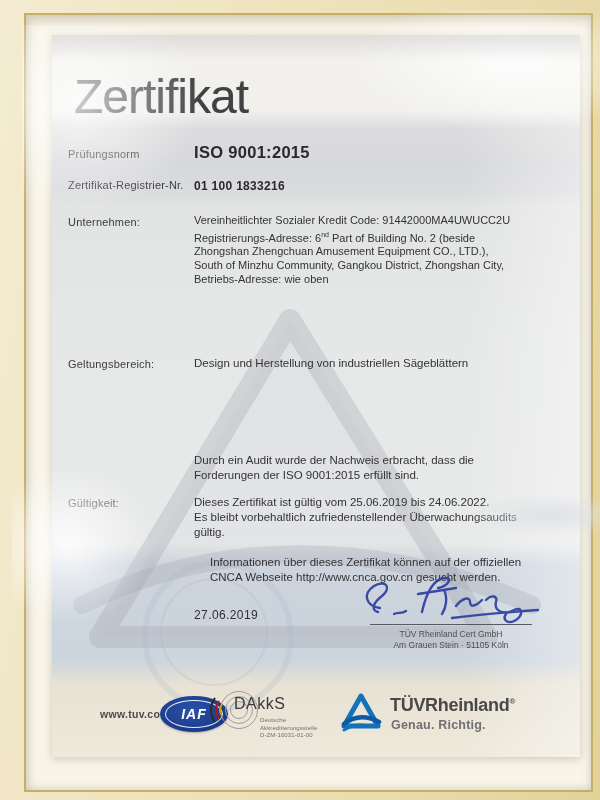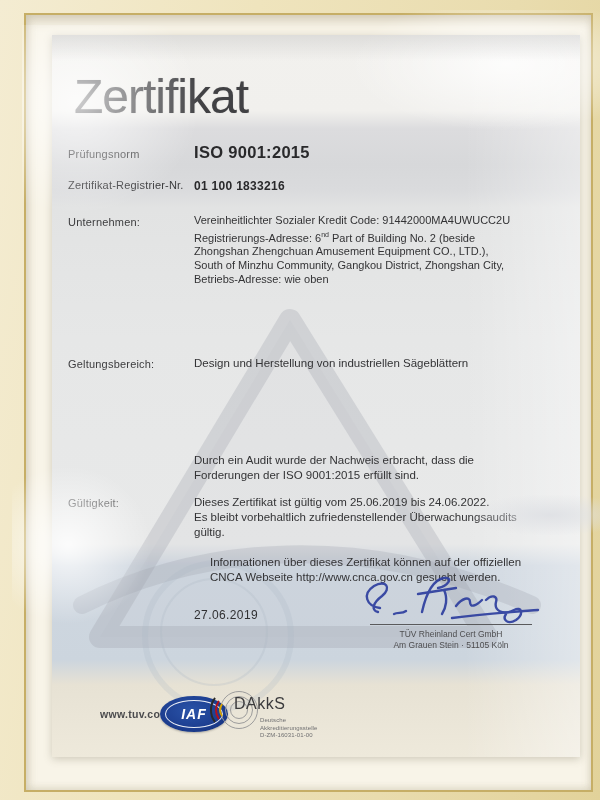--- a/index.html
+++ b/index.html
@@ -159,20 +159,29 @@
     <div class="dakks-arc" style="left:7px;top:10px;width:16px;height:22px;border-left-color:#b5121b;"></div>
     <div class="dakks-arc" style="left:11px;top:14px;width:11px;height:14px;border-left-color:#d9a400;"></div>
     <div class="abs dakks-name" style="left:26px;top:8px;">DAkkS</div>
     <div class="abs dakks-sub" style="left:52px;top:30px;">
       <div>Deutsche</div>
       <div>Akkreditierungsstelle</div>
       <div>D-ZM-16031-01-00</div>
     </div>
   </div>
 
+  <div class="abs" style="left:288px;top:656px;width:230px;height:55px;">
+    <svg width="42" height="42" viewBox="0 0 42 42" style="position:absolute;left:0;top:0;">
+      <path d="M21 5 L38 35 L4 35 Z" fill="none" stroke="#1273ba" stroke-width="5" stroke-linejoin="round"></path>
+      <path d="M4 33 C 14 25, 26 24, 39 31" fill="none" stroke="#0c5ba4" stroke-width="4.5" stroke-linecap="round"></path>
+      <path d="M4 39 C 12 34, 20 33, 27 35" fill="none" stroke="#1273ba" stroke-width="3" stroke-linecap="round"></path>
+    </svg>
+    <div class="abs tuv-brand" style="left:50px;top:4px;"><span>TÜVRheinland</span><span class="reg">®</span></div>
+    <div class="abs tuv-tag" style="left:51px;top:27px;">Genau. Richtig.</div>
+  </div>
 
   <div class="glare" style="left:-30px;top:-10px;width:180px;height:190px;
               background:radial-gradient(ellipse at 30% 40%, rgba(255,255,255,.75), rgba(255,255,255,0) 70%);"></div>
   <div class="glare" style="left:300px;top:-25px;width:280px;height:120px;
               background:radial-gradient(ellipse at 55% 45%, rgba(255,255,255,.8), rgba(255,255,255,0) 72%);"></div>
   <div class="glare" style="left:-40px;top:430px;width:140px;height:160px;
               background:radial-gradient(ellipse at 40% 50%, rgba(255,255,255,.85), rgba(255,255,255,0) 70%);"></div>
   <div class="glare" style="left:420px;top:460px;width:130px;height:40px;
               background:radial-gradient(ellipse at 60% 50%, rgba(222,224,228,.9), rgba(222,224,228,0) 75%);"></div>
   <div class="glare" style="left:0;top:0;width:100%;height:26px;

